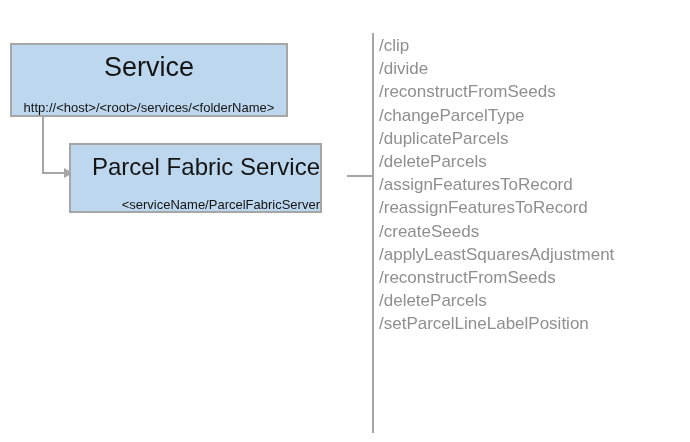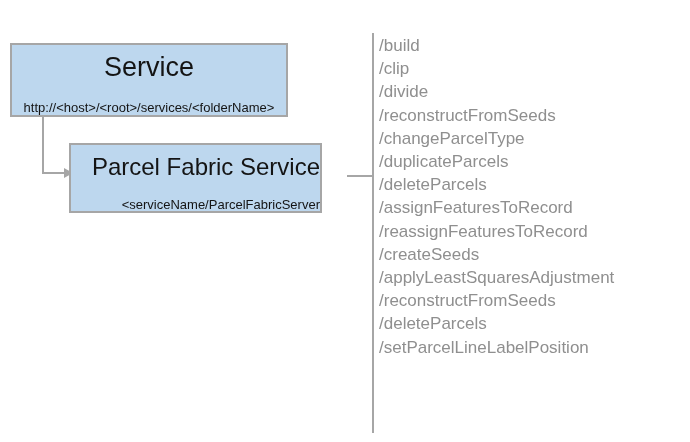--- a/index.html
+++ b/index.html
@@ -82,21 +82,20 @@
   <div class="node-box service-box">
     <div class="box-title">Parcel Fabric Service</div>
     <div class="box-subtitle">&lt;serviceName/ParcelFabricServer</div>
   </div>
 
   <div class="line service-connector"></div>
   <div class="line endpoint-rule"></div>
 
   <ul class="endpoint-list">
 
-      <li>/build</li>
 
 
       <li>/clip</li>
 
       <li>/divide</li>
 
       <li>/reconstructFromSeeds</li>
 
       <li>/changeParcelType</li>
 

